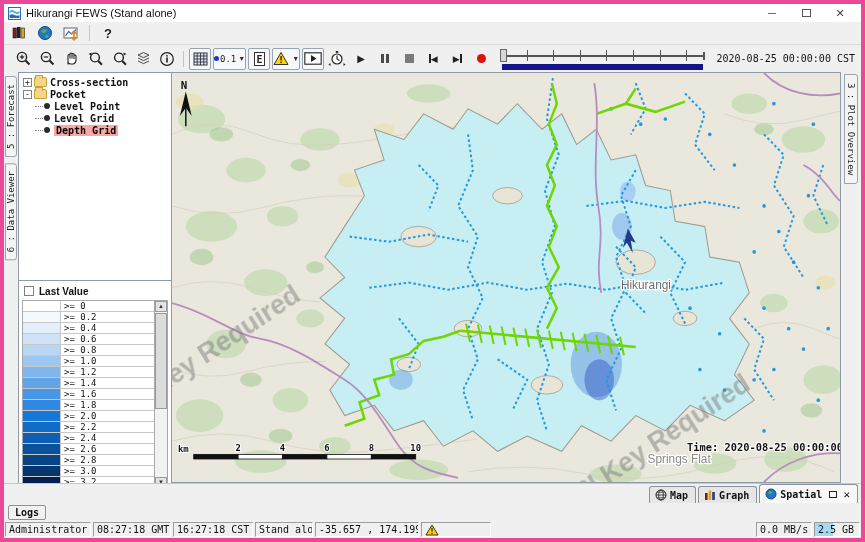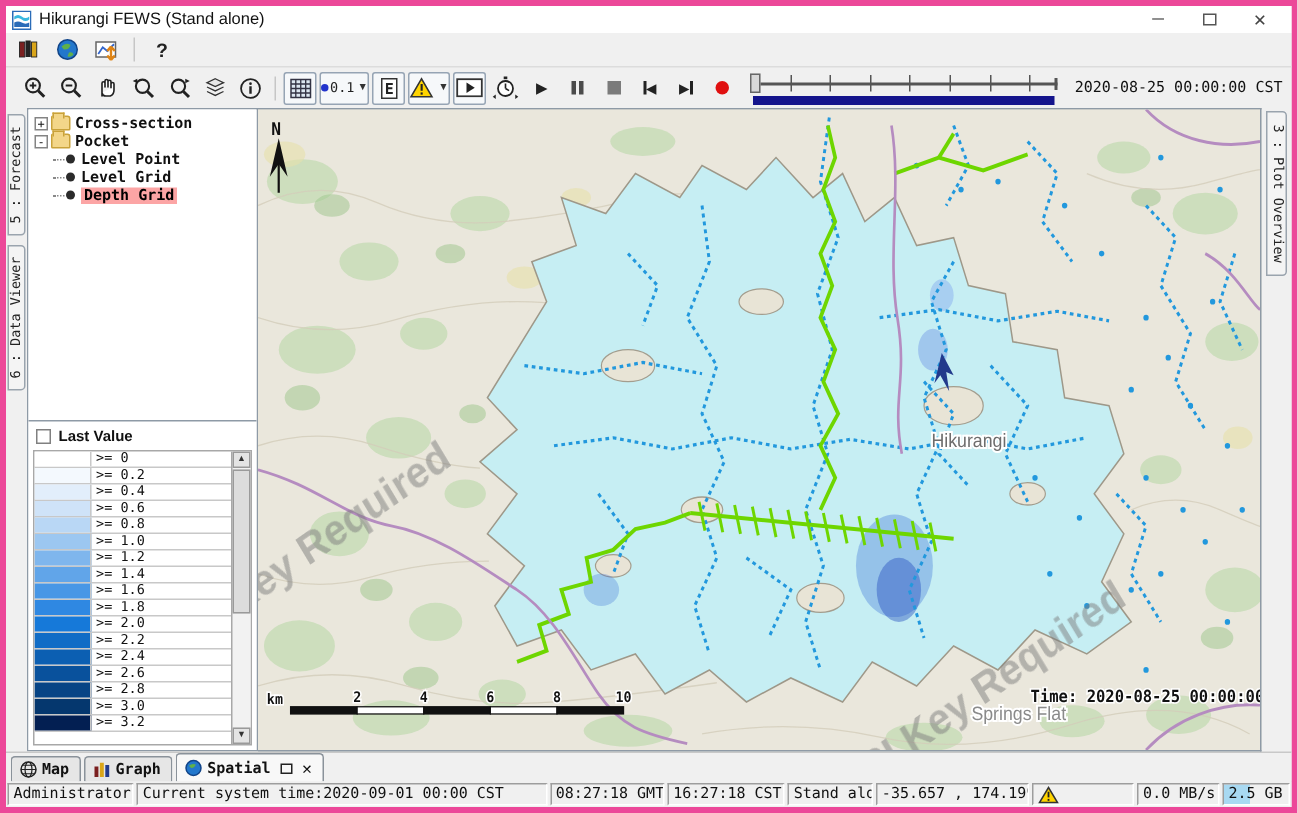--- a/index.html
+++ b/index.html
@@ -75,21 +75,21 @@
   .lgLb { flex:1; font-family:"DejaVu Sans Mono", monospace; font-size:9px; line-height:10px; padding-left:3px; color:#111; }
   .lgScroll { width:13px; flex:0 0 13px; background:#f2f2f2; border-left:1px solid #a8a8a8; display:flex; flex-direction:column; }
   .sArrow { height:11px; background:#e4e4e4; border:1px solid #9a9a9a; font-size:6px; text-align:center; line-height:9px; color:#333; }
   .sThumb { height:96px; background:#dcdcdc; border:1px solid #9a9a9a; margin:1px 0; }
   .sTrack { flex:1; }
 
   .mapwrap { flex:1 1 auto; position:relative; background:#eae7dc; border:1px solid #8e9aa6; border-left:none; min-width:0; }
   .mapwrap svg { position:absolute; inset:0; }
 
   
-  .bottomtabs { height:20px; flex:0 0 20px; background:#f0f0f0; display:flex; align-items:flex-end; gap:2px; padding:0 3px; border-top:1px solid #c8c8c8; }
+  .bottomtabs { height:20px; flex:0 0 20px; background:#f0f0f0; display:flex; align-items:flex-end; gap:2px; padding:0 3px; border-top:1px solid #c8c8c8;justify-content:flex-end; }
   .btab { display:flex; align-items:center; gap:3px; border:1px solid #8a929a; border-bottom:none; border-radius:3px 3px 0 0; background:#e6e6e6; padding:1px 7px 1px 5px; font-family:"DejaVu Sans Mono", monospace; font-size:10px; font-weight:bold; color:#111; height:17px; }
   .btab.active { background:#f8f8f8; height:19px; }
   .btab .minibox { width:8px; height:7px; border:1.5px solid #222; margin-left:4px; }
   .btab .closex { font-size:11px; font-weight:bold; margin-left:3px; color:#111; }
   .logsrow { height:18px; flex:0 0 18px; background:#f0f0f0; display:flex; align-items:center; padding:0 4px; }
   .logsbtn { border:1px solid #8a929a; border-radius:2px; background:#f2f2f2; font-family:"DejaVu Sans Mono", monospace; font-size:10px; font-weight:bold; padding:0 6px; height:15px; line-height:13px; color:#111; }
 
   
   .statusbar { height:17px; flex:0 0 17px; background:#f0f0f0; display:flex; align-items:stretch; gap:2px; padding:1px 1px; font-family:"DejaVu Sans Mono", monospace; font-size:10px; color:#111; }
   .seg { border:1px solid; border-color:#9d9d9d #ffffff #ffffff #9d9d9d; padding:0 3px; white-space:nowrap; overflow:hidden; display:flex; align-items:center; }
@@ -617,24 +617,26 @@
     <div class="btab active">
       <svg width="12" height="12" viewBox="0 0 12 12">
           <circle cx="6" cy="6" r="5" fill="#2277cc" stroke="#114488"></circle>
           <path d="M3,4.5 q2,-2 4.5,-0.8 q-0.8,2.5 -3.3,2.2 z" fill="#5fb04a"></path>
         </svg>
       <span>Spatial</span>
       <span class="minibox"></span>
       <span class="closex">✕</span>
     </div>
   </div>
+  <div class="logsrow">
+    <span class="logsbtn">Logs</span>
+  </div>
 
   <div class="statusbar">
     <div class="seg" style="width:86px">Administrator</div>
-    <div class="seg" style="width:280px">Current system time:2020-09-01 00:00 CST</div>
     <div class="seg" style="width:78px">08:27:18 GMT</div>
     <div class="seg" style="width:80px">16:27:18 CST</div>
     <div class="seg" style="width:58px">Stand alone</div>
     <div class="seg" style="width:104px">-35.657 , 174.199</div>
     <div class="seg warnseg" style="width:70px">
       <svg width="14" height="12" viewBox="0 0 14 12">
           <path d="M7,1 L13,11 H1 Z" fill="#ffd400" stroke="#333"></path>
           <rect x="6.4" y="3.8" width="1.2" height="3.8" fill="#222"></rect>
           <rect x="6.4" y="8.6" width="1.2" height="1.3" fill="#222"></rect>
         </svg>

